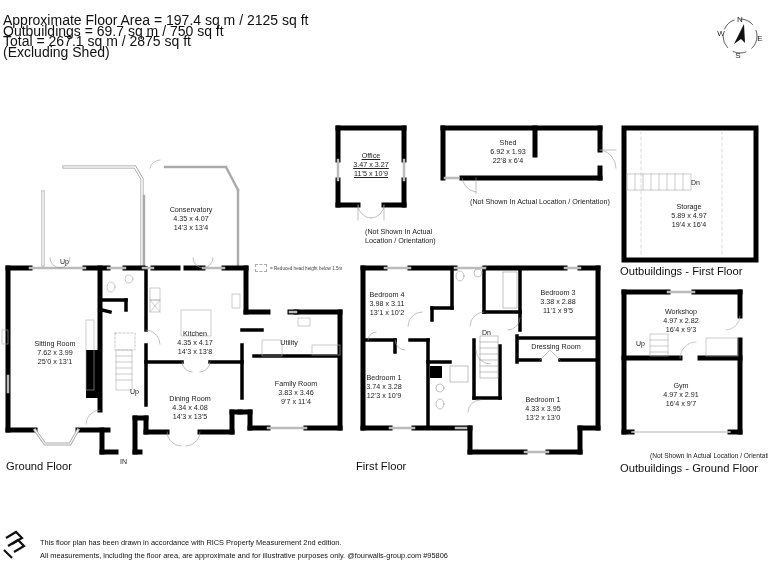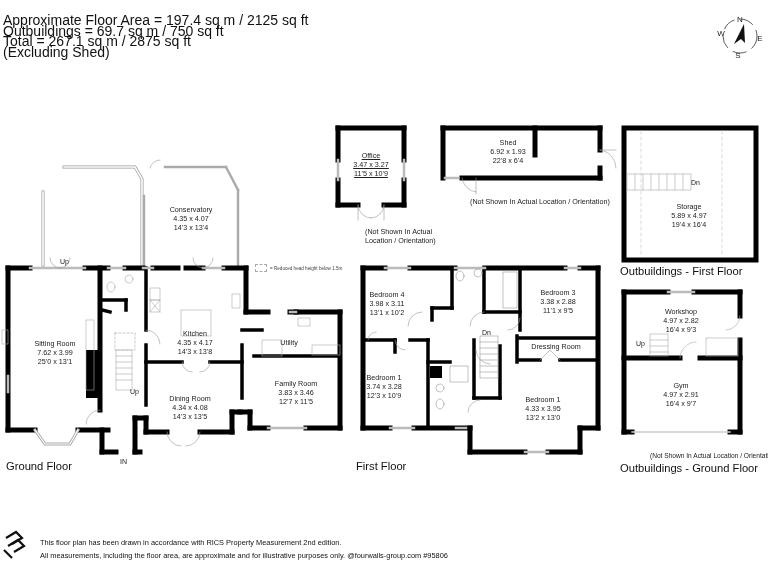--- a/index.html
+++ b/index.html
@@ -355,21 +355,21 @@
   <div>Dining Room</div>
   <div>4.34 x 4.08</div>
   <div>14'3 x 13'5</div>
 </div>
 <div class="room-label" style="left:289px;top:339px;">
   <div>Utility</div>
 </div>
 <div class="room-label" style="left:296px;top:380px;">
   <div>Family Room</div>
   <div>3.83 x 3.46</div>
-  <div>12'7 x 11'5</div>
+  <div>9'7 x 11'4</div>
 </div>
 
 <div class="room-label" style="left:371px;top:152px;text-decoration:underline;">
   <div>Office</div>
   <div>3.47 x 3.27</div>
   <div>11'5 x 10'9</div>
 </div>
 <div class="room-label" style="left:508px;top:139px;">
   <div>Shed</div>
   <div>6.92 x 1.93</div>

